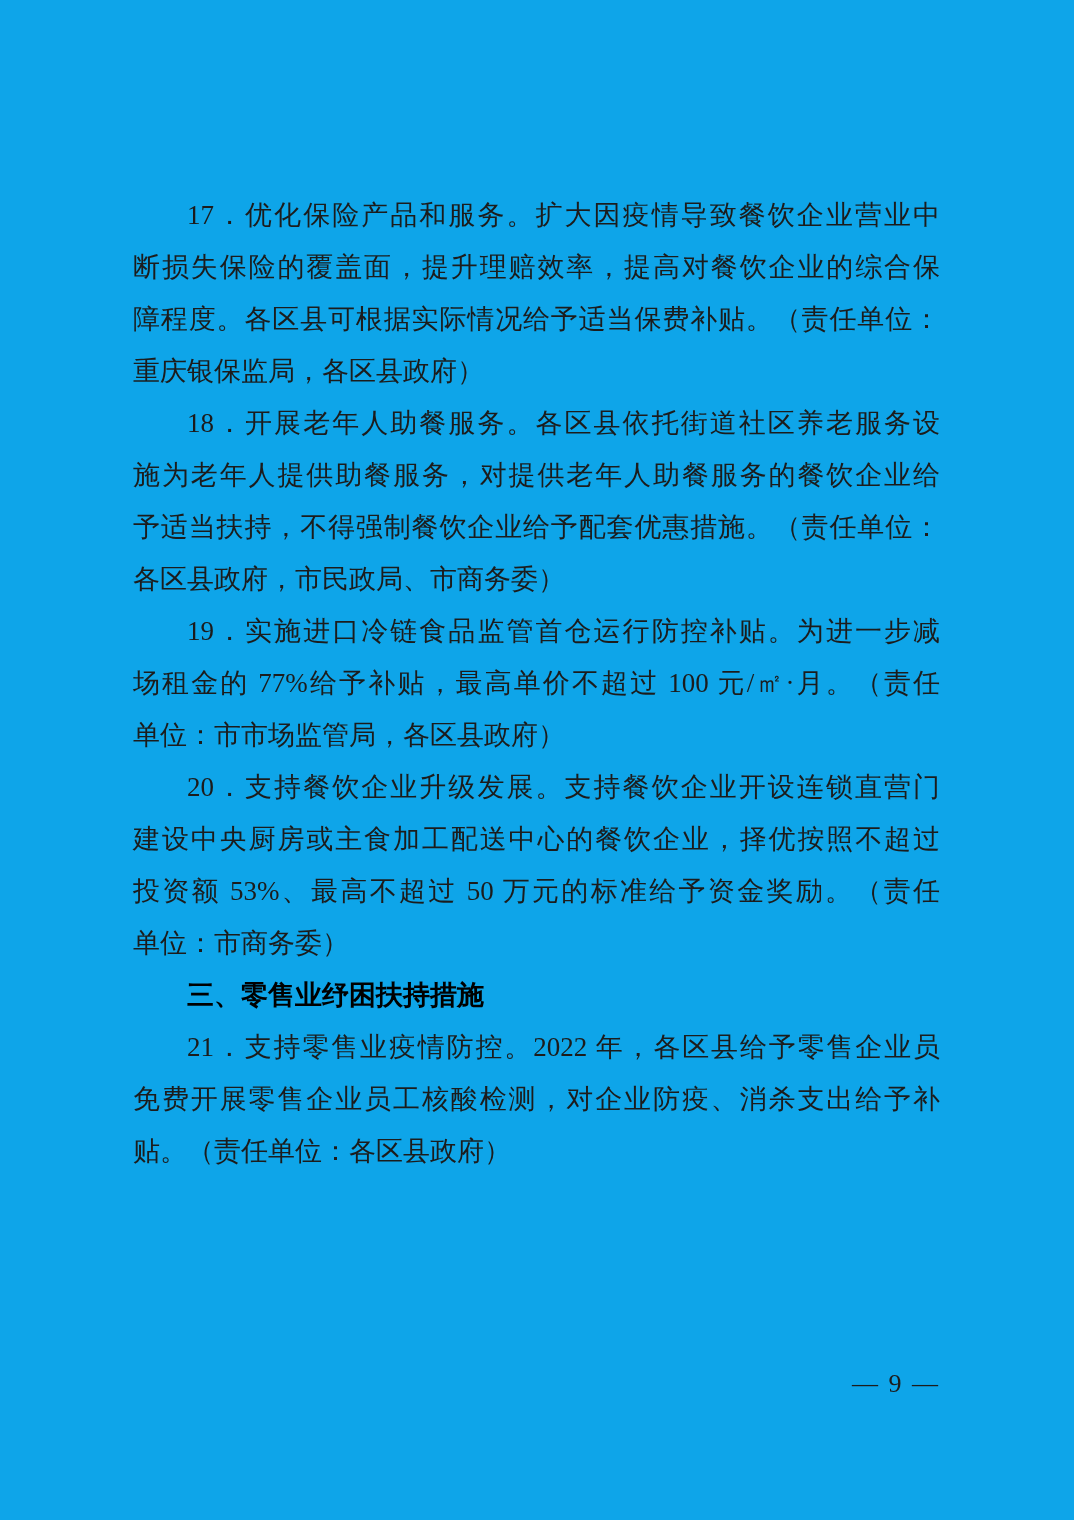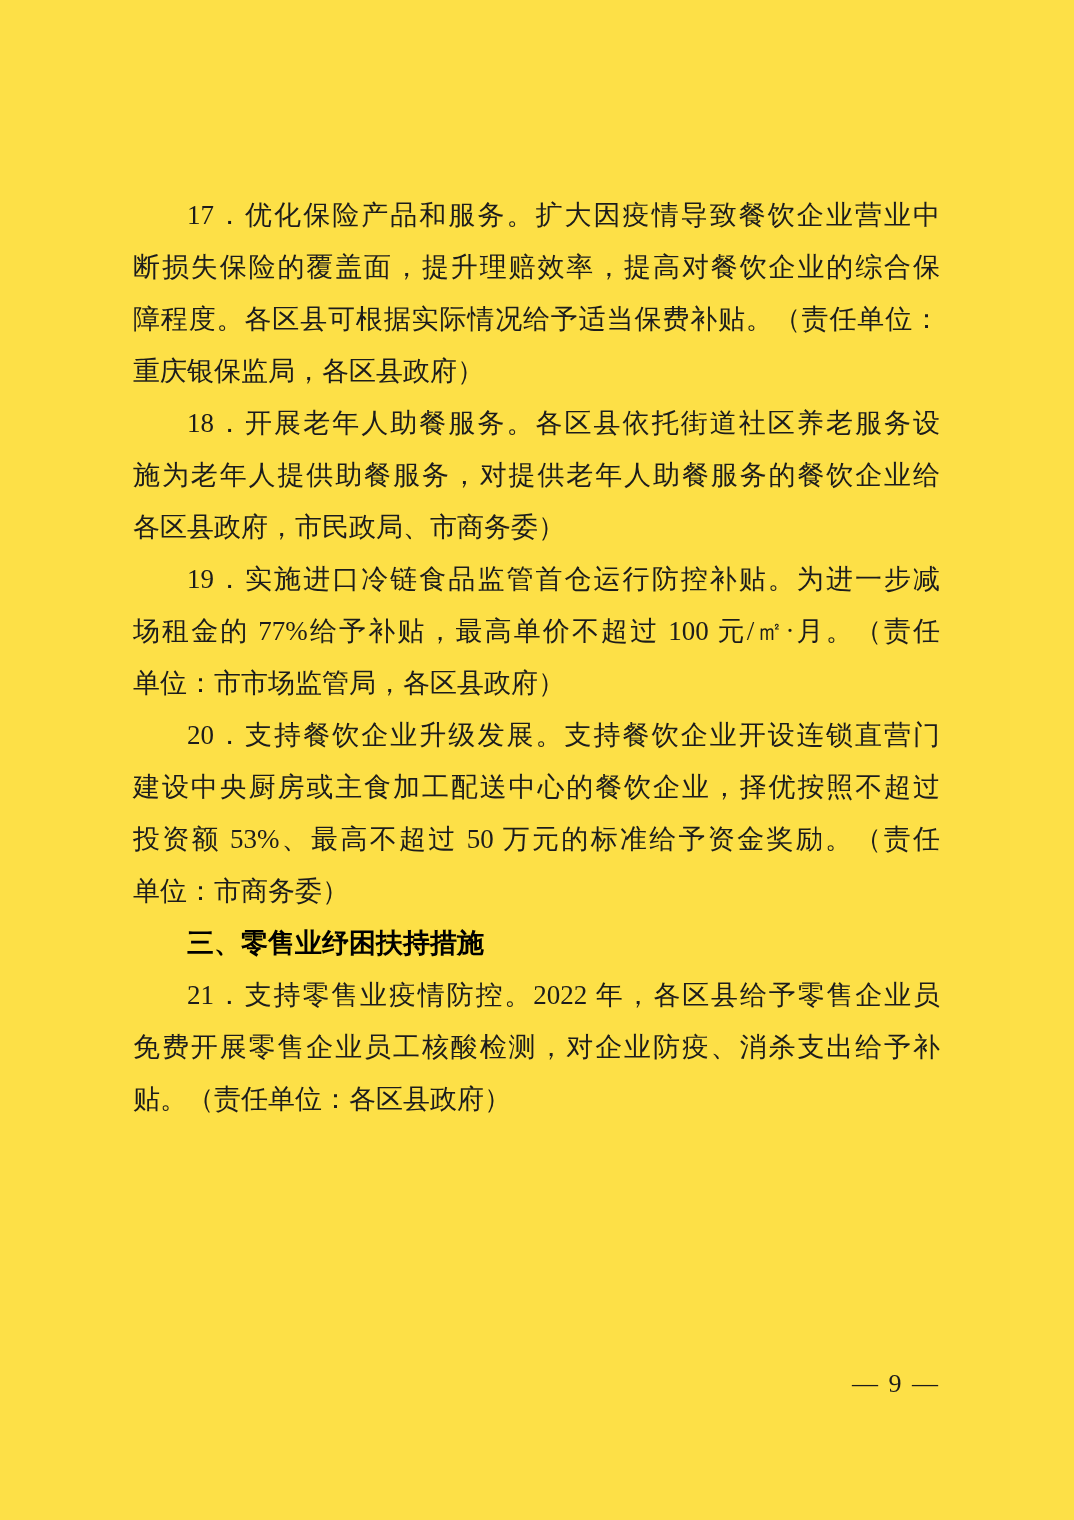--- a/index.html
+++ b/index.html
@@ -4,21 +4,21 @@
 <style>
   html, body {
     margin: 0;
     padding: 0;
     background: #ffffff;
   }
   .page {
     position: relative;
     width: 1074px;
     height: 1520px;
-    background: #fde047;
+    background: #0ea5e9;
     overflow: hidden;
     font-family: "Liberation Serif", "DejaVu Serif", serif;
     color: #1c1c1c;
   }
   .content {
     position: absolute;
     left: 133px;
     top: 189px;
     width: 807px;
     font-size: 27px;
@@ -56,20 +56,21 @@
   <div class="content">
     <div class="block body">
         <div class="line first">17．优化保险产品和服务。扩大因疫情导致餐饮企业营业中</div>
         <div class="line">断损失保险的覆盖面，提升理赔效率，提高对餐饮企业的综合保</div>
         <div class="line">障程度。各区县可根据实际情况给予适当保费补贴。（责任单位：</div>
         <div class="line last">重庆银保监局，各区县政府）</div>
       </div>
     <div class="block body">
         <div class="line first">18．开展老年人助餐服务。各区县依托街道社区养老服务设</div>
         <div class="line">施为老年人提供助餐服务，对提供老年人助餐服务的餐饮企业给</div>
+        <div class="line">予适当扶持，不得强制餐饮企业给予配套优惠措施。（责任单位：</div>
         <div class="line last">各区县政府，市民政局、市商务委）</div>
       </div>
     <div class="block body">
         <div class="line first">19．实施进口冷链食品监管首仓运行防控补贴。为进一步减</div>
         <div class="line">场租金的 77%给予补贴，最高单价不超过 100 元/㎡·月。（责任</div>
         <div class="line last">单位：市市场监管局，各区县政府）</div>
       </div>
     <div class="block body">
         <div class="line first">20．支持餐饮企业升级发展。支持餐饮企业开设连锁直营门</div>
         <div class="line">建设中央厨房或主食加工配送中心的餐饮企业，择优按照不超过</div>

